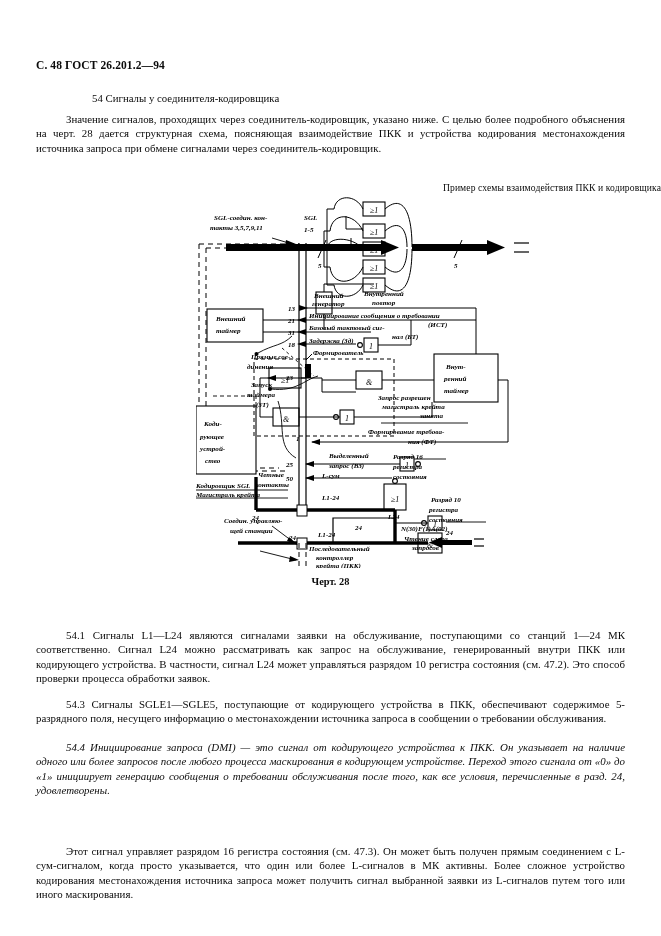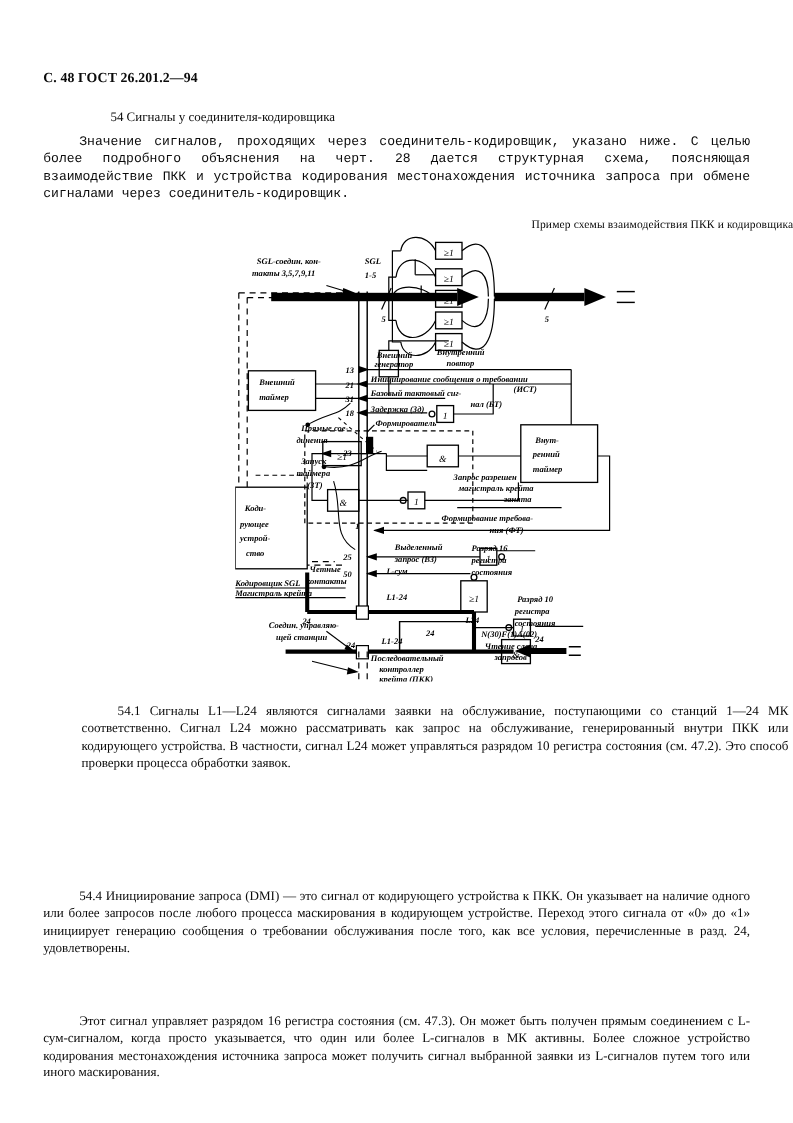--- a/index.html
+++ b/index.html
@@ -100,21 +100,21 @@
 </style>
 </head>
 <body>
 
 <div class="page">
 
   <div class="running-head">С. 48 ГОСТ 26.201.2—94</div>
 
   <div class="section-title">54 Сигналы у соединителя-кодировщика</div>
 
-  <div class="para" style="top:112px;font-family:Liberation Mono, monospace;">Значение сигналов, проходящих через соединитель-кодировщик, указано ниже. С целью более подробного объяснения на черт. 28 дается структурная схема, поясняющая взаимодействие ПКК и устройства кодирования местонахождения источника запроса при обмене сигналами через соединитель-кодировщик.</div>
+  <div class="para" style="top:112px;">Значение сигналов, проходящих через соединитель-кодировщик, указано ниже. С целью более подробного объяснения на черт. 28 дается структурная схема, поясняющая взаимодействие ПКК и устройства кодирования местонахождения источника запроса при обмене сигналами через соединитель-кодировщик.</div>
 
   <div class="fig-title">Пример схемы взаимодействия ПКК и кодировщика</div>
 
   <div class="figure">
     <svg width="466" height="372" viewBox="0 0 466 372" xmlns="http://www.w3.org/2000/svg">
       <g fill="none" stroke="#000" stroke-width="1.1">
 
         <g>
           <rect x="167" y="6" width="22" height="14"></rect>
           <rect x="167" y="28" width="22" height="14"></rect>
@@ -443,20 +443,22 @@
         <text x="90" y="226">&amp;</text>
         <text x="234" y="352">&amp;</text>
         <text x="175" y="153">1</text>
         <text x="151" y="225">1</text>
         <text x="211" y="272">1</text>
         <text x="239" y="331">1</text>
       </g>
     </svg>
   </div>
 
-
-  <div class="para" style="top:586px;margin-left:32px;">54.1 Сигналы L1—L24 являются сигналами заявки на обслуживание, поступающими со станций 1—24 МК соответственно. Сигнал L24 можно рассматривать как запрос на обслуживание, генерированный внутри ПКК или кодирующего устройства. В частности, сигнал L24 может управляться разрядом 10 регистра состояния (см. 47.2). Это способ проверки процесса обработки заявок.</div>
-  <div class="para" style="top:740px;">54.4 Инициирование запроса (DMI) — это сигнал от кодирующего устройства к ПКК. Он указывает на наличие одного или более запросов после любого процесса маскирования в кодирующем устройстве. Переход этого сигнала от «0» до «1» инициирует генерацию сообщения о требовании обслуживания после того, как все условия, перечисленные в разд. 24, удовлетворены.</div>
+  <div class="fig-caption">Черт. 28</div>
+
+  <div class="para" style="top:628px;">54.1 Сигналы L1—L24 являются сигналами заявки на обслуживание, поступающими со станций 1—24 МК соответственно. Сигнал L24 можно рассматривать как запрос на обслуживание, генерированный внутри ПКК или кодирующего устройства. В частности, сигнал L24 может управляться разрядом 10 регистра состояния (см. 47.2). Это способ проверки процесса обработки заявок.</div>
+  <div class="para" style="top:697px;">54.3 Сигналы SGLE1—SGLE5, поступающие от кодирующего устройства в ПКК, обеспечивают содержимое 5-разрядного поля, несущего информацию о местонахождении источника запроса в сообщении о требовании обслуживания.</div>
+  <div class="para" style="top:740px;font-style:italic;">54.4 Инициирование запроса (DMI) — это сигнал от кодирующего устройства к ПКК. Он указывает на наличие одного или более запросов после любого процесса маскирования в кодирующем устройстве. Переход этого сигнала от «0» до «1» инициирует генерацию сообщения о требовании обслуживания после того, как все условия, перечисленные в разд. 24, удовлетворены.</div>
 
 
   <div class="para" style="top:844px;">Этот сигнал управляет разрядом 16 регистра состояния (см. 47.3). Он может быть получен прямым соединением с L-сум-сигналом, когда просто указывается, что один или более L-сигналов в МК активны. Более сложное устройство кодирования местонахождения источника запроса может получить сигнал выбранной заявки из L-сигналов путем того или иного маскирования.</div>
 
 </div>
 
 </body></html>

